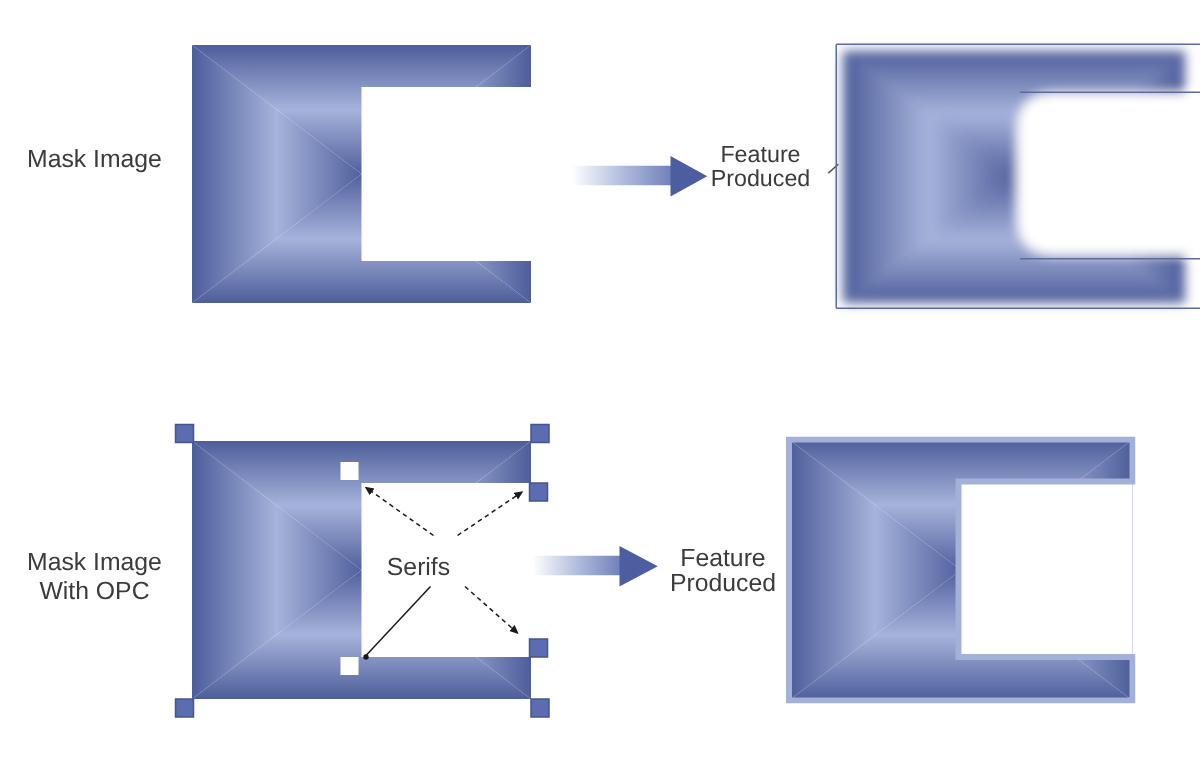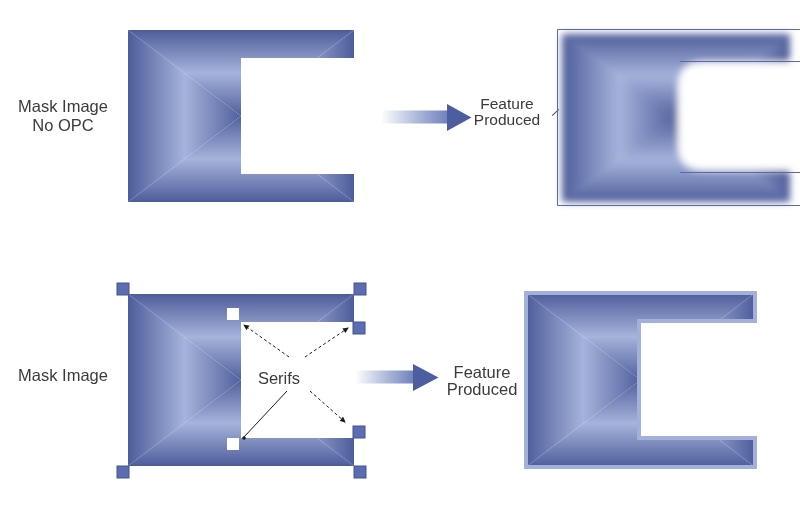--- a/index.html
+++ b/index.html
@@ -56,21 +56,20 @@
         <path d="M0,0 L6,2.75 L0,5.5 Z" style="fill:var(--c-annotation)"></path>
       </marker>
       <filter id="soften" x="-15%" y="-15%" width="130%" height="130%">
         <feGaussianBlur stdDeviation="3.5"></feGaussianBlur>
       </filter>
     </defs>
   </svg>
 
   <div class="lbl" style="left:3px;top:97px;width:120px;">
     <span>Mask Image</span>
-    <span>No OPC</span>
   </div>
 
   <svg class="abs" style="left:128px;top:30px;" width="226" height="172" viewBox="0 0 226 172">
     <polygon points="0,0 226,0 113,86" fill="url(#pt)"></polygon>
     <polygon points="226,0 226,172 113,86" fill="url(#pr)"></polygon>
     <polygon points="0,172 226,172 113,86" fill="url(#pb)"></polygon>
     <polygon points="0,0 0,172 113,86" fill="url(#pl)"></polygon>
     <rect x="113" y="28" width="114" height="116" fill="#ffffff"></rect>
   </svg>
 
@@ -97,20 +96,21 @@
       <path d="M5.5,5.5 H248"></path>
       <path d="M5.5,5.5 V181.5"></path>
       <path d="M5.5,181.5 H248"></path>
       <path d="M128,37.5 H248"></path>
       <path d="M128,148.5 H248"></path>
     </g>
   </svg>
 
   <div class="lbl" style="left:3px;top:366px;width:120px;">
     <span>Mask Image</span>
+    <span>With OPC</span>
   </div>
 
   <svg class="abs" style="left:113px;top:279px;" width="256" height="202" viewBox="0 0 256 202">
     <g>
       <polygon points="15,15 241,15 128,101" fill="url(#pt)"></polygon>
       <polygon points="241,15 241,187 128,101" fill="url(#pr)"></polygon>
       <polygon points="15,187 241,187 128,101" fill="url(#pb)"></polygon>
       <polygon points="15,15 15,187 128,101" fill="url(#pl)"></polygon>
       <rect x="128" y="43" width="114" height="116" fill="#ffffff"></rect>
     </g>

